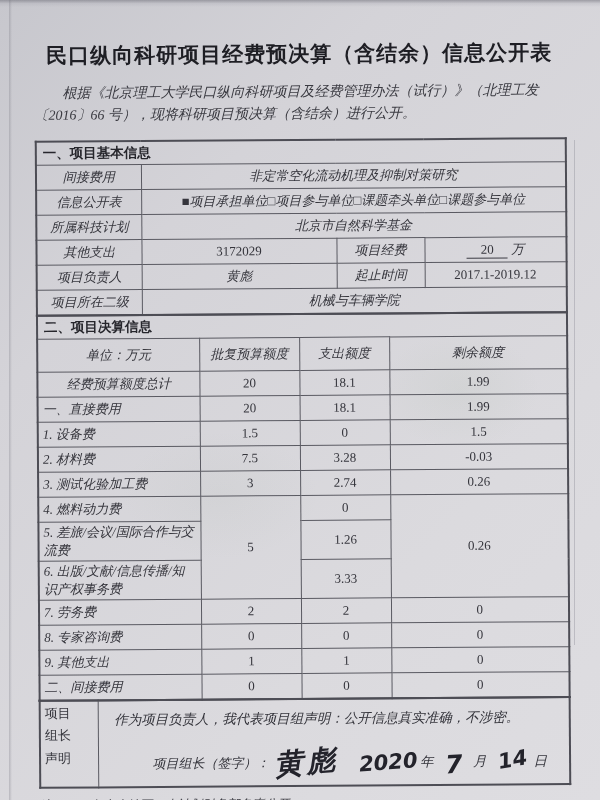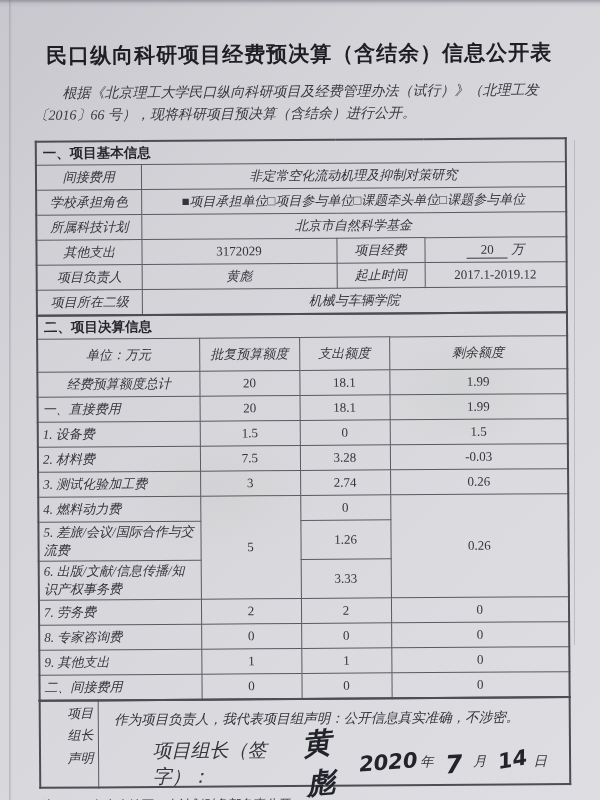--- a/index.html
+++ b/index.html
@@ -35,26 +35,26 @@
   td.lab{font-style:italic;text-align:center;}
   td.lab-l{font-style:italic;text-align:left;padding-left:5px;}
   td.val{font-style:italic;text-align:center;}
   td.num{text-align:center;font-family:"Liberation Serif",serif;}
   tr.sec td{font-family:"Liberation Sans","DejaVu Sans",sans-serif;font-weight:bold;
     font-size:13.5px;text-align:left;padding-left:6px;height:20px;color:#26262c;}
   tr.bh td{height:30px;font-style:italic;text-align:center;}
   .u{display:inline-block;border-bottom:1px solid #3c3c44;padding:0 14px;
     font-style:normal;font-family:"Liberation Serif",serif;}
   table.decl td{vertical-align:top;}
-  td.side{width:58px;font-style:italic;text-align:right;padding-top:8px;
+  td.side{width:58px;text-align:left;padding-top:8px;
     line-height:1.7;font-size:13.5px;}
   td.dbody{padding:0;}
   p.stmt{margin:9px 10px 0 12px;font-size:13.5px;font-style:italic;color:#33333a;}
   .signrow{display:flex;align-items:center;margin:14px 18px 0 50px;height:42px;}
-  .signlabel{font-size:19px;font-style:italic;}
+  .signlabel{font-size:13px;font-style:italic;}
   .handwrite{font-family:"DejaVu Sans",sans-serif;font-style:italic;font-weight:bold;color:#23232b;}
   .sig{font-size:29px;letter-spacing:3px;display:inline-block;transform:rotate(-5deg);margin-left:4px;}
   .dategrp{margin-left:auto;display:flex;align-items:center;font-size:13.5px;font-style:italic;}
   .yr{font-size:21px;transform:rotate(-4deg);display:inline-block;margin-right:2px;}
   .mo{font-size:25px;transform:rotate(-3deg);display:inline-block;margin:0 10px -4px 12px;}
   .dy{font-size:21px;transform:rotate(-10deg);display:inline-block;margin:0 6px 4px 12px;}
   p.note{margin:9px 0 0 0;font-size:12.5px;font-style:italic;color:#3c3c43;}
 </style>
 </head>
 <body>
@@ -81,21 +81,21 @@
         </colgroup>
       <tbody>
           <tr class="sec">
         <td colspan="4">一、项目基本信息</td>
       </tr>
       <tr>
         <td class="lab">间接费用</td>
         <td colspan="3" class="val">非定常空化流动机理及抑制对策研究</td>
       </tr>
       <tr>
-        <td class="lab">学校承担角色</td>
+        <td class="lab">信息公开表</td>
         <td colspan="3" class="val">■项目承担单位□项目参与单位□课题牵头单位□课题参与单位</td>
       </tr>
       <tr>
         <td class="lab">所属科技计划</td>
         <td colspan="3" class="val">北京市自然科学基金</td>
       </tr>
       <tr>
         <td class="lab">其他支出</td>
         <td class="num">3172029</td>
         <td class="lab">项目经费</td>

